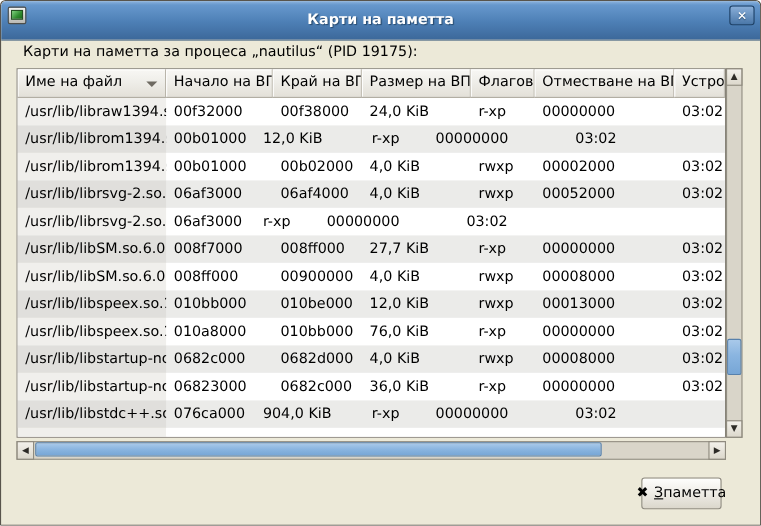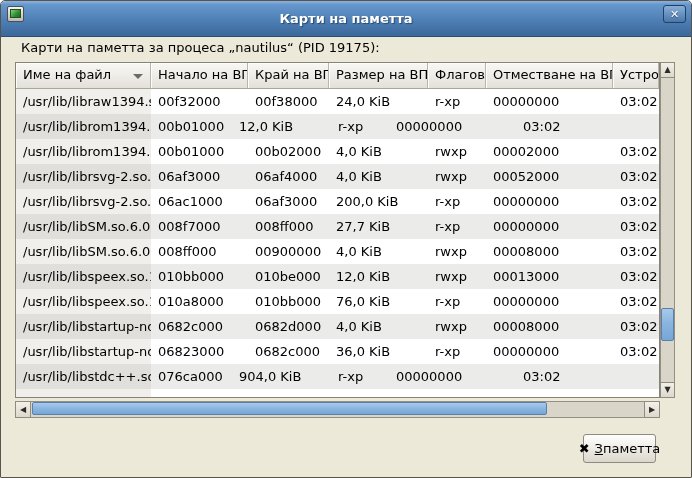--- a/index.html
+++ b/index.html
@@ -184,23 +184,21 @@
           <div class="cell c0" style="width: 135px;">/usr/lib/librsvg-2.so.2</div>
           <div class="cell c1" style="width: 97px;">06af3000</div>
           <div class="cell c2" style="width: 81px;">06af4000</div>
           <div class="cell c3" style="width: 99px;">4,0 KiB</div>
           <div class="cell c4" style="width: 58px;">rwxp</div>
           <div class="cell c5" style="width: 127px;">00052000</div>
           <div class="cell c6" style="width: 46px;">03:02</div>
         </div>
         <div class="row odd">
           <div class="cell c0" style="width: 135px;">/usr/lib/librsvg-2.so.2</div>
-          <div class="cell c1" style="width: 97px;">06ac1000</div>
           <div class="cell c2" style="width: 81px;">06af3000</div>
-          <div class="cell c3" style="width: 99px;">200,0 KiB</div>
           <div class="cell c4" style="width: 58px;">r-xp</div>
           <div class="cell c5" style="width: 127px;">00000000</div>
           <div class="cell c6" style="width: 46px;">03:02</div>
         </div>
         <div class="row even">
           <div class="cell c0" style="width: 135px;">/usr/lib/libSM.so.6.0.0</div>
           <div class="cell c1" style="width: 97px;">008f7000</div>
           <div class="cell c2" style="width: 81px;">008ff000</div>
           <div class="cell c3" style="width: 99px;">27,7 KiB</div>
           <div class="cell c4" style="width: 58px;">r-xp</div>

